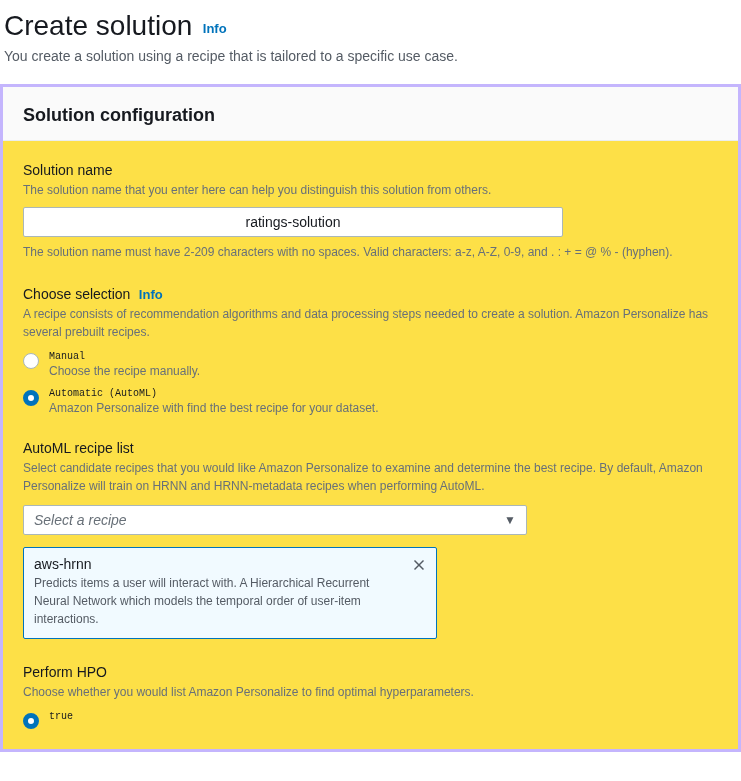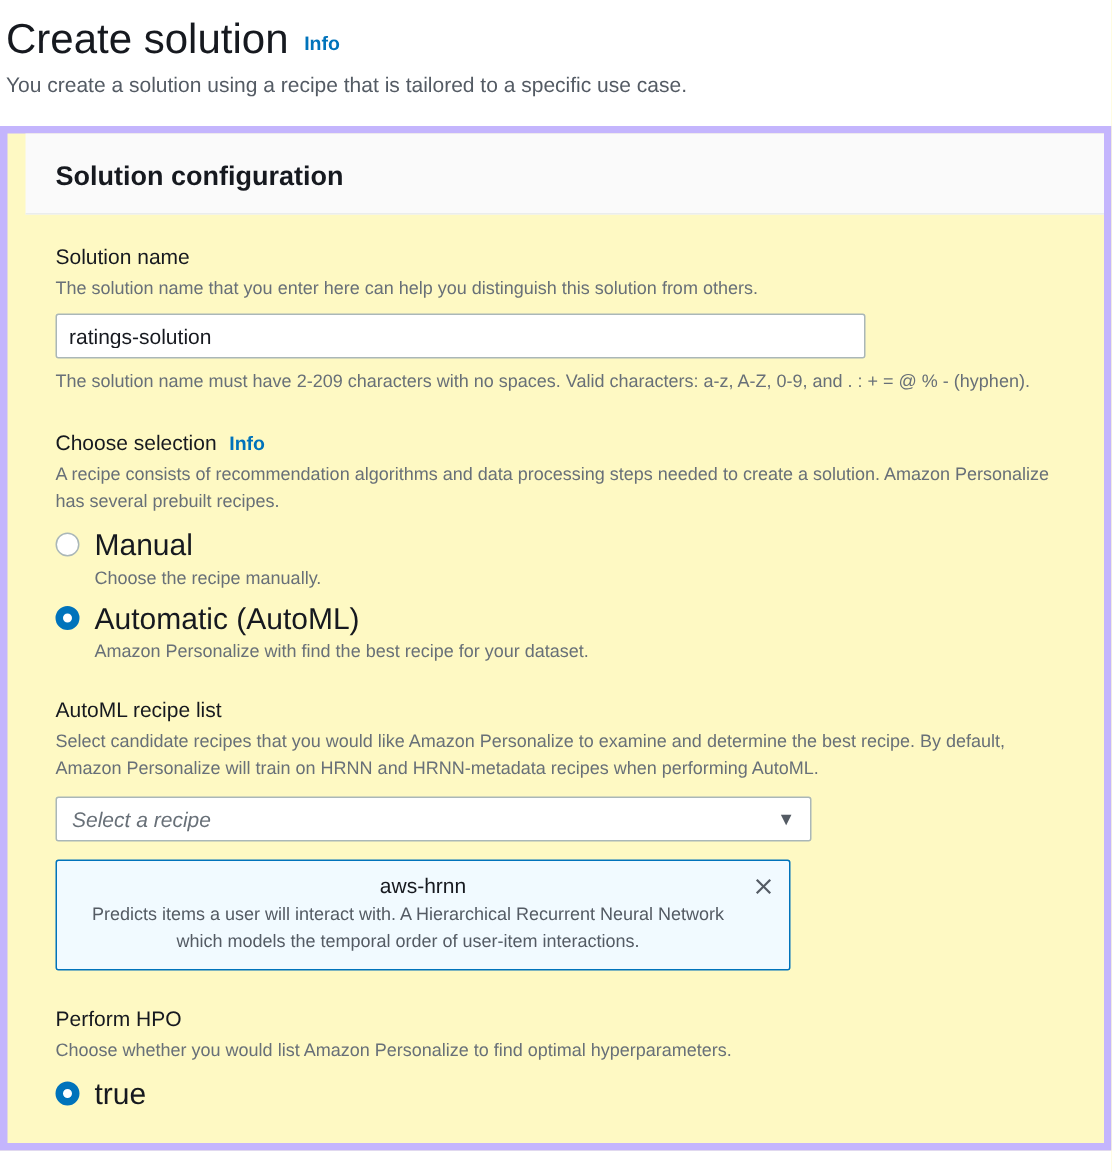--- a/index.html
+++ b/index.html
@@ -26,24 +26,23 @@
       margin-left: 6px;
       vertical-align: 2px;
       cursor: pointer;
     }
     .page-subtitle {
       font-size: 14px;
       color: #545b64;
       margin-top: 6px;
     }
     .panel {
-      border: 5px solid #c4b5fd;
-      background: #fef9c3;
+      border: 3px solid #c4b5fd;
+      background: #fde047;
       margin-top: 4px;
-      padding-left: 12px;
     }
     .panel-header {
       padding: 18px 20px 14px 20px;
       border-bottom: 1px solid #eaeded;
       background: #fafafa;
     }
     .panel-title {
       font-size: 18px;
       font-weight: 700;
       color: #16191f;
@@ -81,20 +80,21 @@
     }
     .text-input {
       width: 540px;
       max-width: 100%;
       padding: 6px 8px;
       font-size: 14px;
       border: 1px solid #aab7b8;
       border-radius: 2px;
       margin-top: 8px;
       color: #16191f;
+      text-align: center;
     }
     .field-constraint {
       font-size: 12px;
       color: #687078;
       margin-top: 6px;
       line-height: 1.5;
     }
     .radio-item {
       display: flex;
       align-items: flex-start;
@@ -109,22 +109,23 @@
       flex-shrink: 0;
       margin-top: 2px;
       margin-right: 10px;
       position: relative;
       background: #fff;
     }
     .radio-circle.selected {
       border: 5px solid #0073bb;
     }
     .radio-content .radio-label {
-      font-size: 20px;
-      color: #16191f;
+      font-size: 10px;
+      color: #16191f;
+      font-family: Liberation Mono, monospace;
     }
     .radio-content .radio-desc {
       font-size: 12px;
       color: #687078;
       margin-top: 2px;
     }
     .select-box {
       width: 504px;
       max-width: 100%;
       border: 1px solid #aab7b8;
@@ -140,29 +141,28 @@
     .select-placeholder {
       font-size: 14px;
       color: #687078;
       font-style: italic;
     }
     .chevron-down {
       color: #545b64;
       font-size: 12px;
     }
     .token {
-      width: 490px;
+      width: 414px;
       max-width: 100%;
       border: 1px solid #0073bb;
       background: #f1faff;
       border-radius: 2px;
       padding: 8px 10px 10px 10px;
       margin-top: 12px;
       position: relative;
-      text-align: center;
     }
     .token-title {
       font-size: 14px;
       color: #16191f;
     }
     .token-desc {
       font-size: 12px;
       color: #545b64;
       margin-top: 2px;
       line-height: 1.5;

